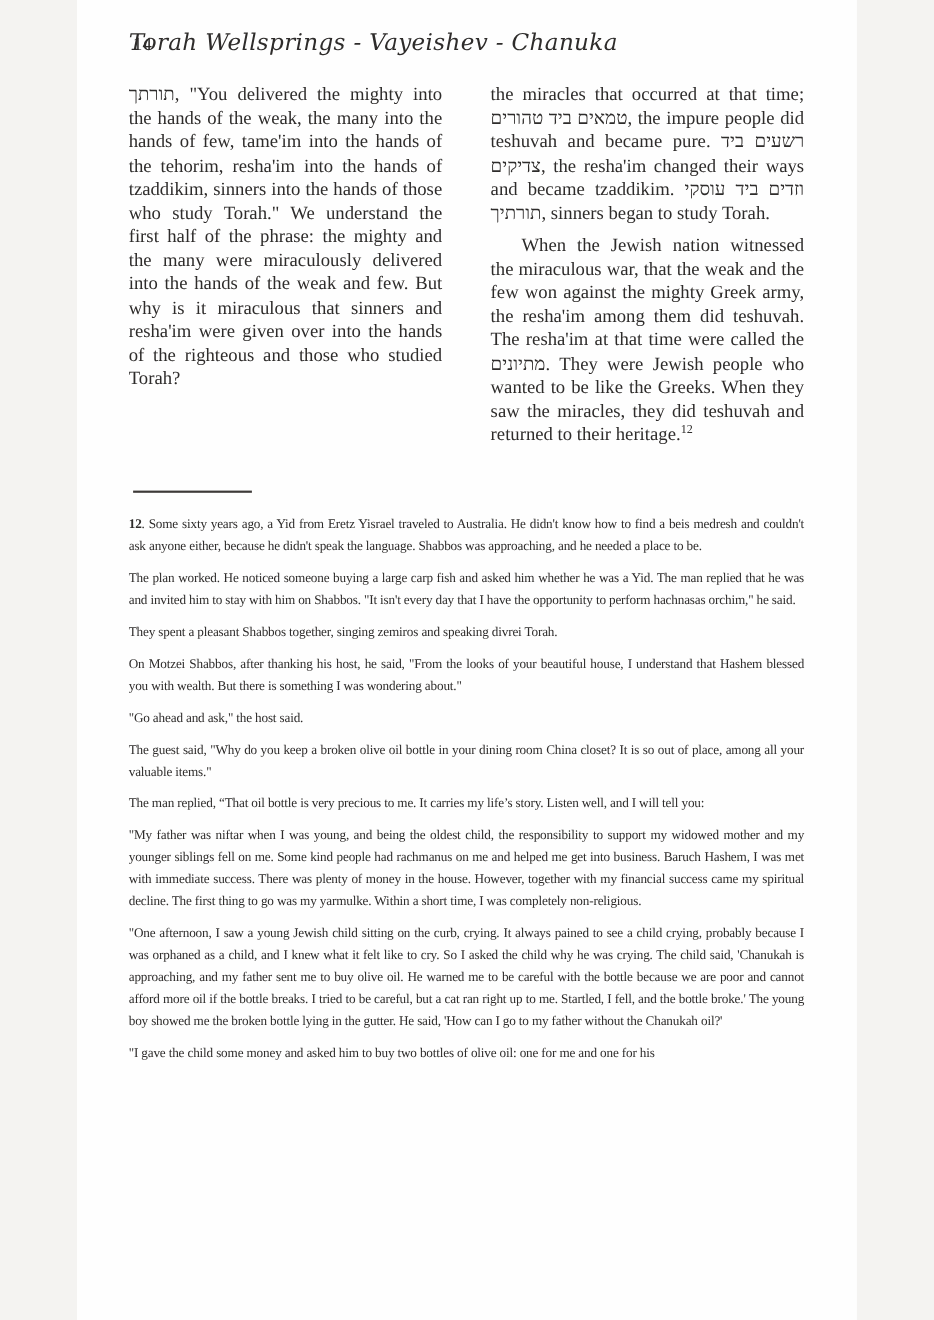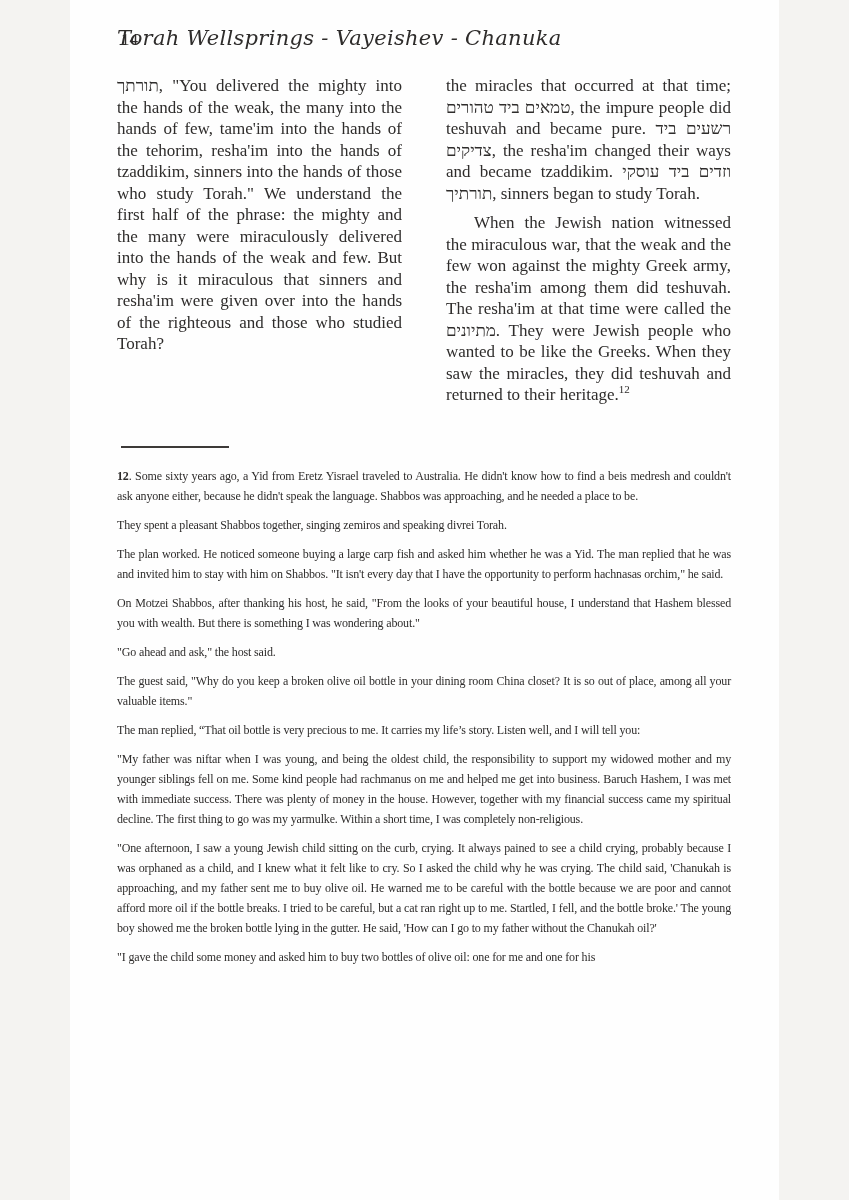--- a/index.html
+++ b/index.html
@@ -91,22 +91,22 @@
     <div class="col">
         <p class="para"><span>the miracles that occurred at that time; </span><span class="he">טמאים ביד טהורים</span><span>, the impure people did </span><span class="i">teshuvah</span><span> and became pure. </span><span class="he">רשעים ביד צדיקים</span><span>, the </span><span class="i">resha'im</span><span> changed their ways and became tzaddikim. </span><span class="he">וזדים ביד עוסקי תורתיך</span><span>, sinners began to study Torah.</span></p>
         <p class="para indent"><span>When the Jewish nation witnessed the miraculous war, that the weak and the few won against the mighty Greek army, the resha'im among them did teshuvah. The resha'im at that time were called the </span><span class="he">מתיונים</span><span>. They were Jewish people who wanted to be like the Greeks. When they saw the miracles, they did teshuvah and returned to their heritage.</span><sup>12</sup></p>
       </div>
   </main>
 
   <div class="fn-sep"></div>
 
   <section class="footnote">
       <p class="para"><span class="b">12</span><span>. Some sixty years ago, a Yid from Eretz Yisrael traveled to Australia. He didn't know how to find a beis medresh and couldn't ask anyone either, because he didn't speak the language. Shabbos was approaching, and he needed a place to be.</span></p>
+      <p class="para"><span>The plan worked. He noticed someone buying a large carp fish and asked him whether he was a Yid. The man replied that he was and invited him to stay with him on Shabbos. "It isn't every day that I have the opportunity to perform </span><span class="i">hachnasas orchim</span><span>," he said.</span></p>
       <p class="para"><span>They spent a pleasant Shabbos together, singing </span><span class="i">zemiros</span><span> and speaking </span><span class="i">divrei Torah</span><span>.</span></p>
-      <p class="para"><span>The plan worked. He noticed someone buying a large carp fish and asked him whether he was a Yid. The man replied that he was and invited him to stay with him on Shabbos. "It isn't every day that I have the opportunity to perform </span><span class="i">hachnasas orchim</span><span>," he said.</span></p>
       <p class="para"><span>On Motzei Shabbos, after thanking his host, he said, "From the looks of your beautiful house, I understand that Hashem blessed you with wealth. But there is something I was wondering about."</span></p>
       <p class="para"><span>"Go ahead and ask," the host said.</span></p>
       <p class="para"><span>The guest said, "Why do you keep a broken olive oil bottle in your dining room China closet? It is so out of place, among all your valuable items."</span></p>
       <p class="para"><span>The man replied, “That oil bottle is very precious to me. It carries my life’s story. Listen well, and I will tell you:</span></p>
       <p class="para"><span>"My father was </span><span class="i">niftar</span><span> when I was young, and being the oldest child, the responsibility to support my widowed mother and my younger siblings fell on me. Some kind people had </span><span class="i">rachmanus</span><span> on me and helped me get into business. Baruch Hashem, I was met with immediate success. There was plenty of money in the house. However, together with my financial success came my spiritual decline. The first thing to go was my </span><span class="i">yarmulke</span><span>. Within a short time, I was completely non-religious.</span></p>
       <p class="para"><span>"One afternoon, I saw a young Jewish child sitting on the curb, crying. It always pained to see a child crying, probably because I was orphaned as a child, and I knew what it felt like to cry. So I asked the child why he was crying. The child said, 'Chanukah is approaching, and my father sent me to buy olive oil. He warned me to be careful with the bottle because we are poor and cannot afford more oil if the bottle breaks. I tried to be careful, but a cat ran right up to me. Startled, I fell, and the bottle broke.' The young boy showed me the broken bottle lying in the gutter. He said, 'How can I go to my father without the Chanukah oil?'</span></p>
       <p class="para"><span>"I gave the child some money and asked him to buy two bottles of olive oil: one for me and one for his</span></p>
     </section>
 
 </div>

